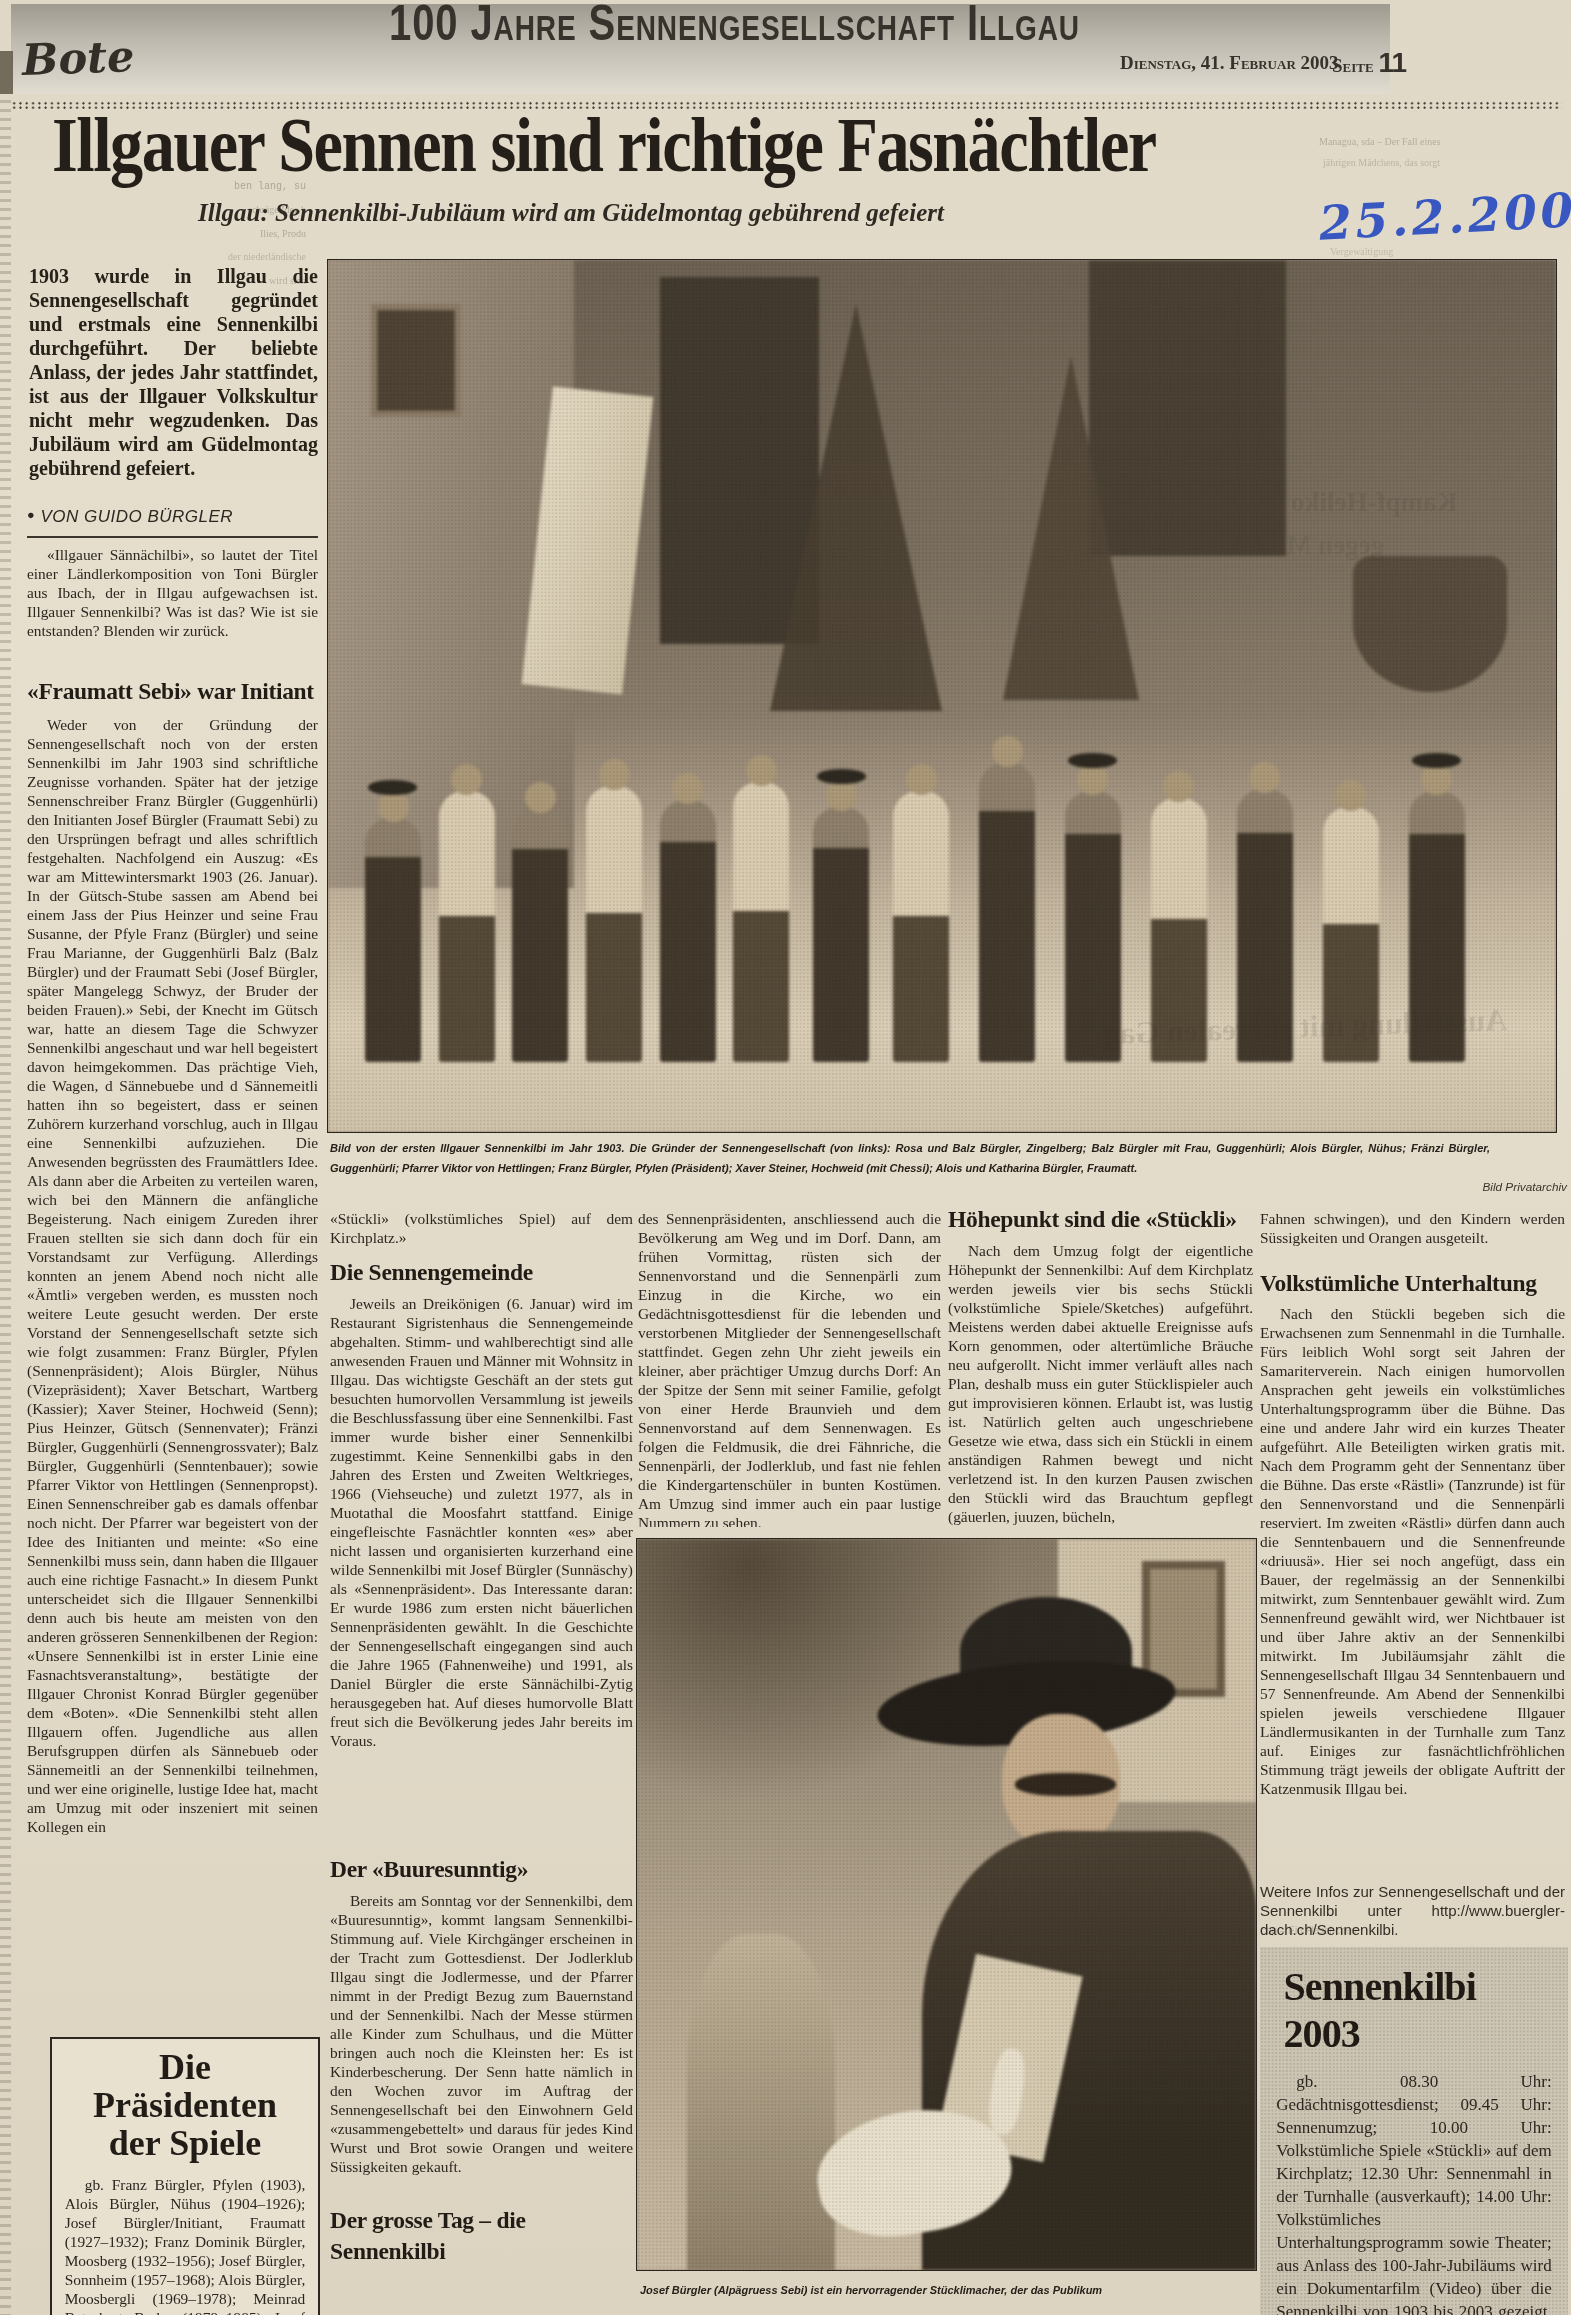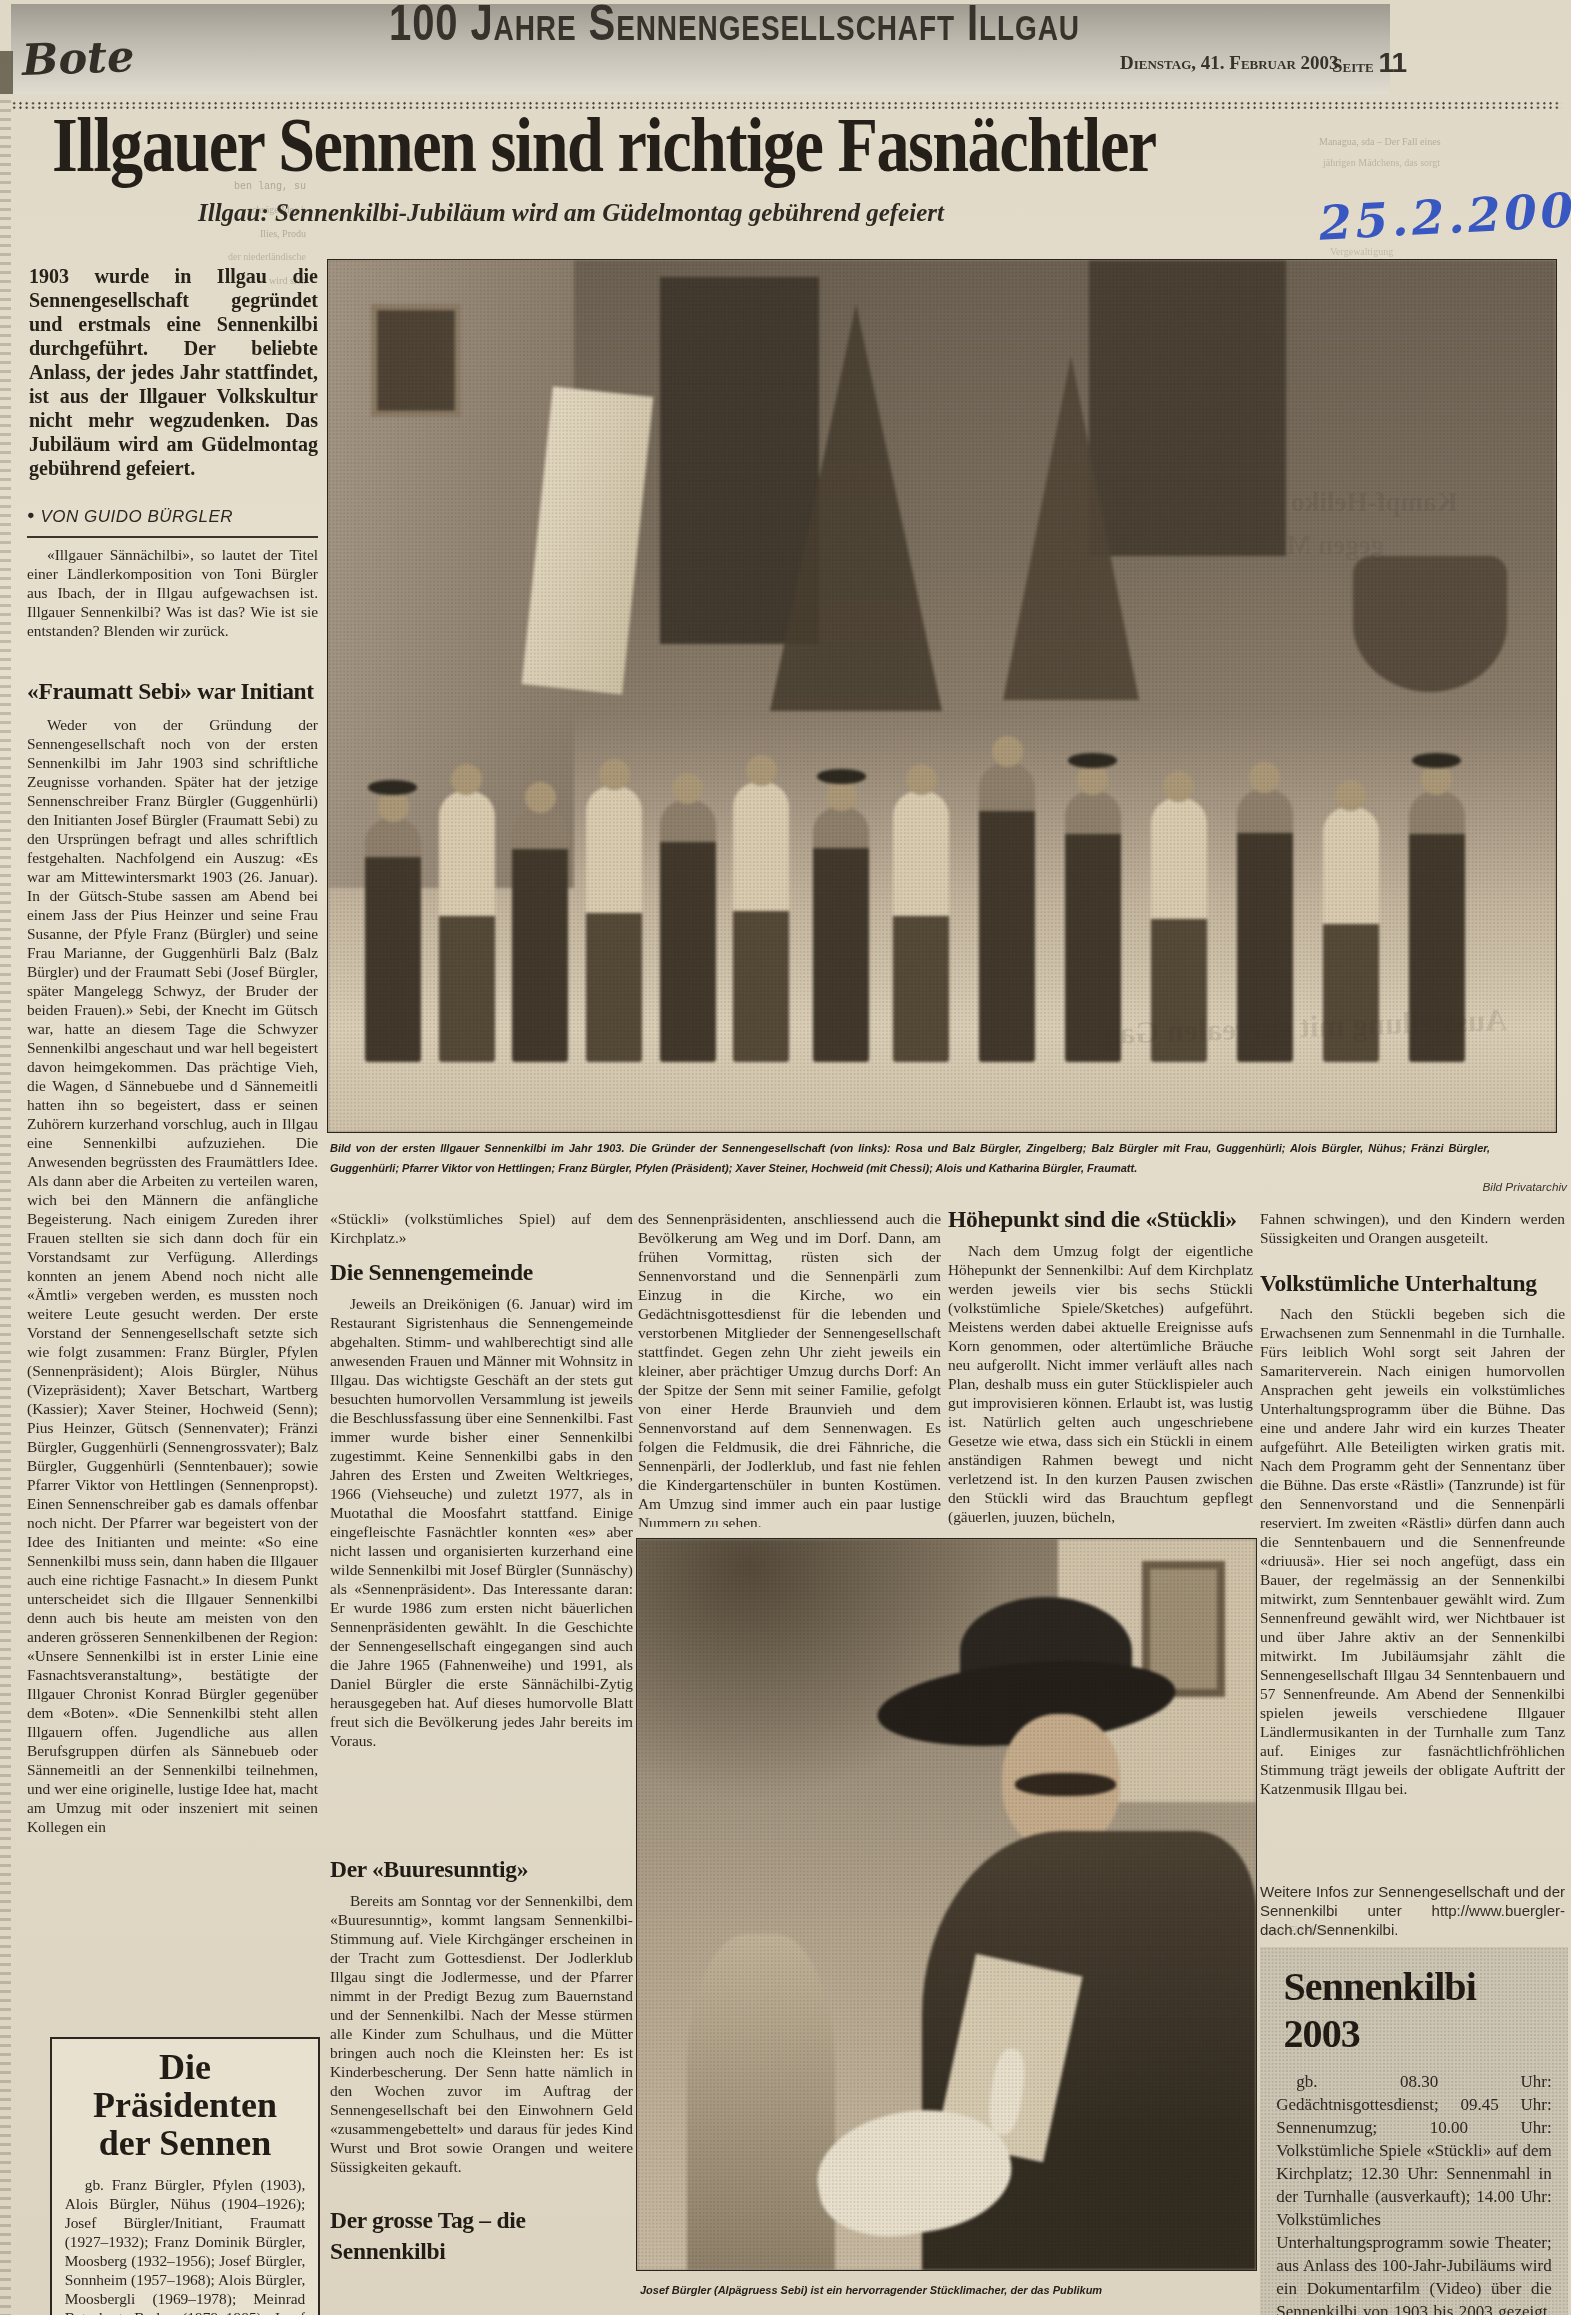--- a/index.html
+++ b/index.html
@@ -139,21 +139,21 @@
   <div class="abs byline">
     <span class="dot">●</span>
     <span>VON GUIDO BÜRGLER</span>
   </div>
   <div class="abs bylinerule"></div>
   <div class="abs bodytext indent" style="left:27px;top:545px;width:291px;height:118px;">«Illgauer Sännächilbi», so lautet der Titel einer Ländlerkomposition von Toni Bürgler aus Ibach, der in Illgau aufgewachsen ist. Illgauer Sennenkilbi? Was ist das? Wie ist sie entstanden? Blenden wir zurück.</div>
   <div class="abs sechead" style="left:27px;top:678px;">«Fraumatt Sebi» war Initiant</div>
   <div class="abs bodytext indent" style="left:27px;top:715px;width:291px;height:1313px;">Weder von der Gründung der Sennengesellschaft noch von der ersten Sennenkilbi im Jahr 1903 sind schriftliche Zeugnisse vorhanden. Später hat der jetzige Sennenschreiber Franz Bürgler (Guggenhürli) den Initianten Josef Bürgler (Fraumatt Sebi) zu den Ursprüngen befragt und alles schriftlich festgehalten. Nachfolgend ein Auszug: «Es war am Mittewintersmarkt 1903 (26. Januar). In der Gütsch-Stube sassen am Abend bei einem Jass der Pius Heinzer und seine Frau Susanne, der Pfyle Franz (Bürgler) und seine Frau Marianne, der Guggenhürli Balz (Balz Bürgler) und der Fraumatt Sebi (Josef Bürgler, später Mangelegg Schwyz, der Bruder der beiden Frauen).» Sebi, der Knecht im Gütsch war, hatte an diesem Tage die Schwyzer Sennenkilbi angeschaut und war hell begeistert davon heimgekommen. Das prächtige Vieh, die Wagen, d Sännebuebe und d Sännemeitli hatten ihn so begeistert, dass er seinen Zuhörern kurzerhand vorschlug, auch in Illgau eine Sennenkilbi aufzuziehen. Die Anwesenden begrüssten des Fraumättlers Idee. Als dann aber die Arbeiten zu verteilen waren, wich bei den Männern die anfängliche Begeisterung. Nach einigem Zureden ihrer Frauen stellten sie sich dann doch für ein Vorstandsamt zur Verfügung. Allerdings konnten an jenem Abend noch nicht alle «Ämtli» vergeben werden, es mussten noch weitere Leute gesucht werden. Der erste Vorstand der Sennengesellschaft setzte sich wie folgt zusammen: Franz Bürgler, Pfylen (Sennenpräsident); Alois Bürgler, Nühus (Vizepräsident); Xaver Betschart, Wartberg (Kassier); Xaver Steiner, Hochweid (Senn); Pius Heinzer, Gütsch (Sennenvater); Fränzi Bürgler, Guggenhürli (Sennengrossvater); Balz Bürgler, Guggenhürli (Senntenbauer); sowie Pfarrer Viktor von Hettlingen (Sennenpropst). Einen Sennenschreiber gab es damals offenbar noch nicht. Der Pfarrer war begeistert von der Idee des Initianten und meinte: «So eine Sennenkilbi muss sein, dann haben die Illgauer auch eine richtige Fasnacht.» In diesem Punkt unterscheidet sich die Illgauer Sennenkilbi denn auch bis heute am meisten von den anderen grösseren Sennenkilbenen der Region: «Unsere Sennenkilbi ist in erster Linie eine Fasnachtsveranstaltung», bestätigte der Illgauer Chronist Konrad Bürgler gegenüber dem «Boten». «Die Sennenkilbi steht allen Illgauern offen. Jugendliche aus allen Berufsgruppen dürfen als Sännebueb oder Sännemeitli an der Sennenkilbi teilnehmen, und wer eine originelle, lustige Idee hat, macht am Umzug mit oder inszeniert mit seinen Kollegen ein</div>
 
   <div class="abs presbox">
-    <div class="title">Die Präsidenten der Sennen</div>
+    <div class="title">Die Präsidenten der Spiele</div>
     <div class="bodytext indent" style="height:172px;">gb. Franz Bürgler, Pfylen (1903), Alois Bürgler, Nühus (1904–1926); Josef Bürgler/Initiant, Fraumatt (1927–1932); Franz Dominik Bürgler, Moosberg (1932–1956); Josef Bürgler, Sonnheim (1957–1968); Alois Bürgler, Moosbergli (1969–1978); Meinrad Betschart, Boden (1979–1985); Josef Bürgler, Sunnäschy (1986–1994); Josef</div>
   </div>
 
   <div class="abs photo" style="left:327px;top:259px;width:1228px;height:872px;">
     <div class="scene">
       <div class="p1-bg"></div>
       <div class="p1-wall"></div>
       <div class="p1-window"></div>
       <div class="p1-open1"></div>
       <div class="p1-open2"></div>

